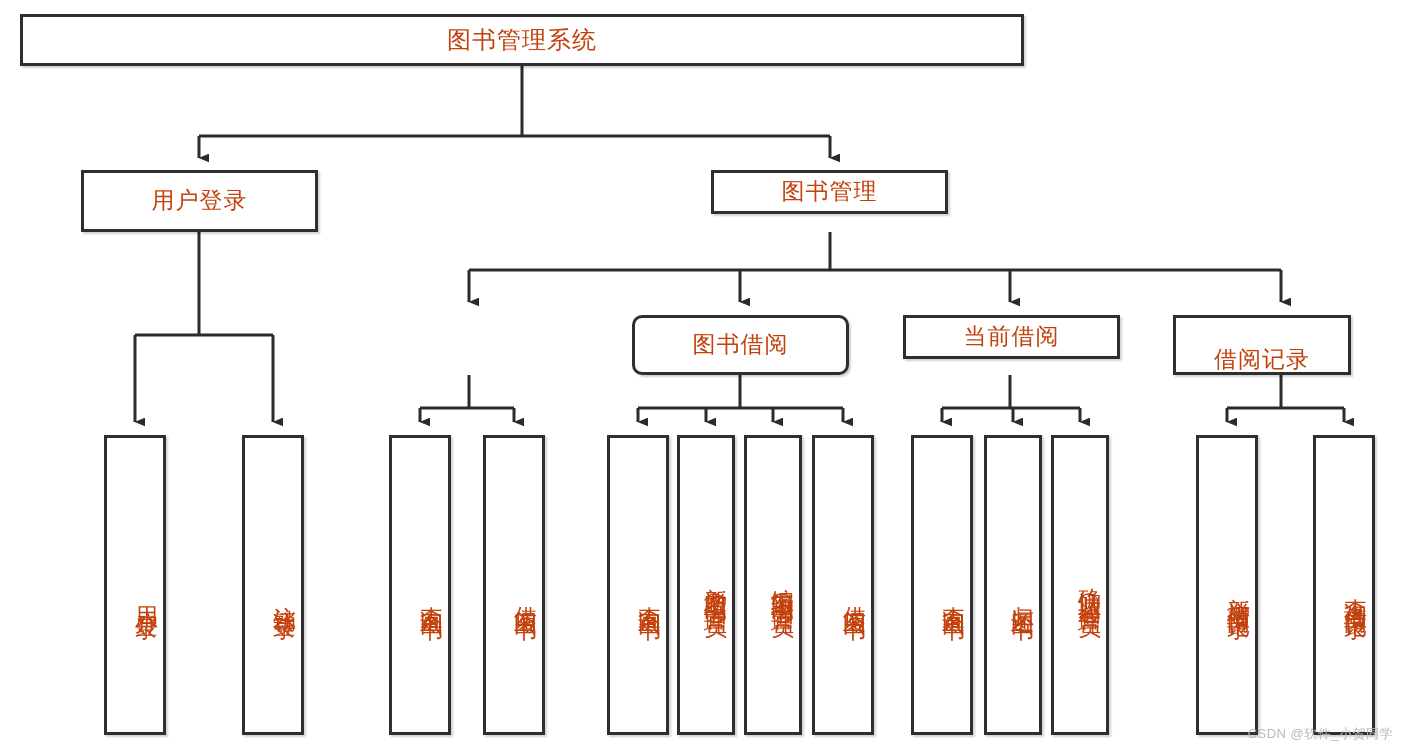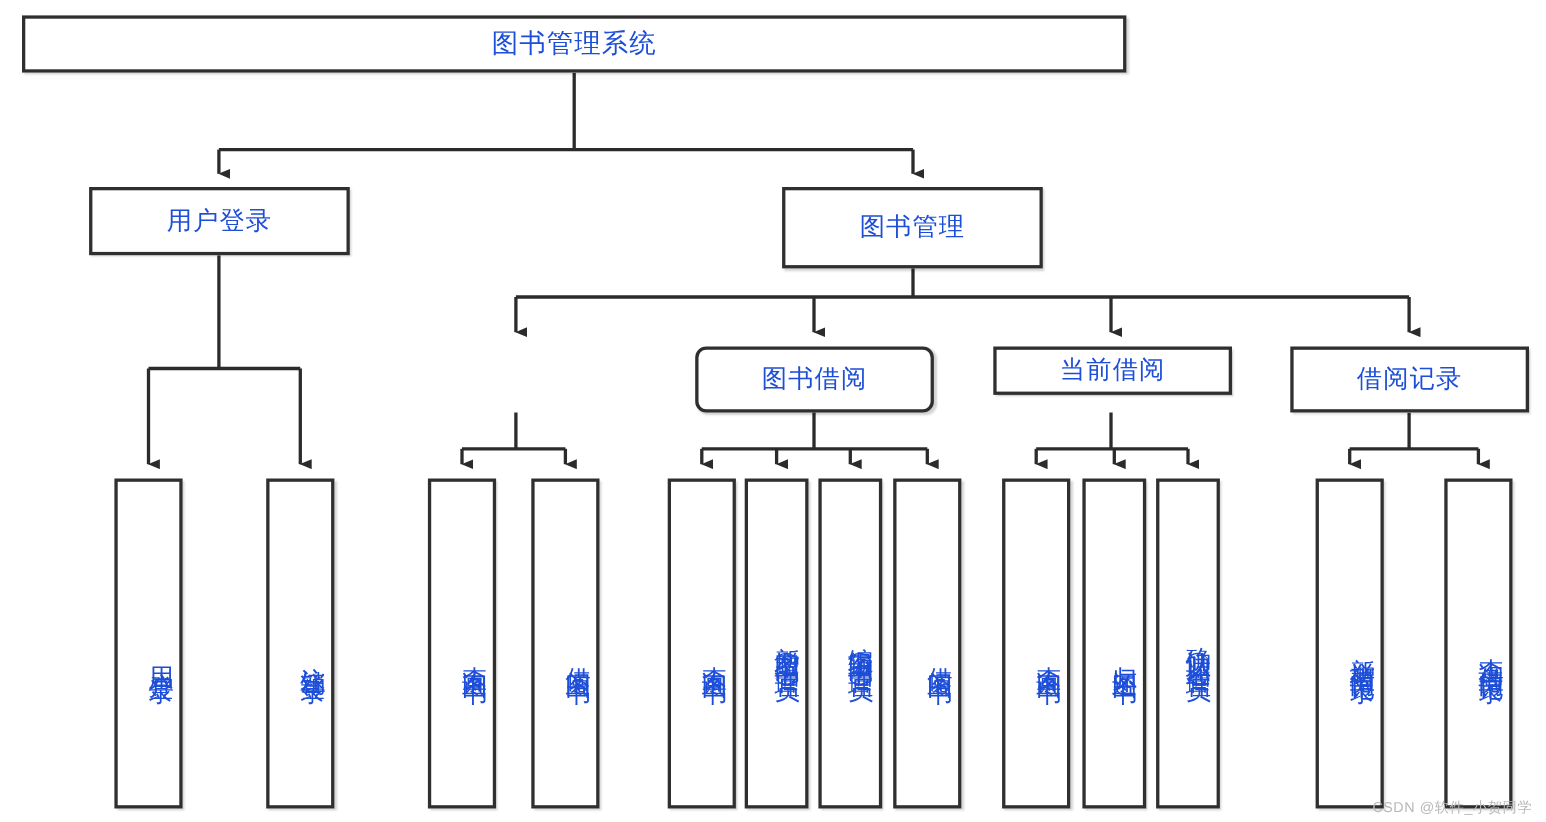--- a/index.html
+++ b/index.html
@@ -27,21 +27,21 @@
     pointer-events: none;
   }
   .node {
     position: absolute;
     box-sizing: border-box;
     background: #ffffff;
     border: 3px solid #2f2f2f;
     display: flex;
     align-items: center;
     justify-content: center;
-    color: #1d4ed8;
+    color: #c2410c;
     box-shadow: 2px 2px 2px rgba(0,0,0,0.18);
   }
   .node.horiz {
     font-size: 23px;
     letter-spacing: 1px;
     line-height: 1.1;
   }
   .node.root {
     font-size: 24px;
   }
@@ -125,31 +125,31 @@
     </g>
   </svg>
 
   <div class="node horiz root" style="left:20px; top:14px; width:1004px; height:52px;">
     <span>图书管理系统</span>
   </div>
 
   <div class="node horiz" style="left:81px; top:170px; width:237px; height:62px;">
     <span>用户登录</span>
   </div>
-  <div class="node horiz" style="left:711px; top:170px; width:237px; height:74px;">
+  <div class="node horiz" style="left:711px; top:170px; width:237px; height:44px;">
     <span>图书管理</span>
   </div>
 
   <div class="node horiz" style="left:632px; top:315px; width:217px; height:60px;border-radius:10px;">
     <span>图书借阅</span>
   </div>
   <div class="node horiz" style="left:903px; top:315px; width:217px; height:44px;">
     <span>当前借阅</span>
   </div>
-  <div class="node horiz" style="left:1173px; top:315px; width:217px; height:60px;">
+  <div class="node horiz" style="left:1173px; top:315px; width:178px; height:60px;align-items:flex-end;">
     <span>借阅记录</span>
   </div>
 
   <div class="node vert" style="left:104px; top:435px; width:62px; height:300px;">
     <span class="vlabel">用户登录</span>
   </div>
   <div class="node vert" style="left:242px; top:435px; width:62px; height:300px;">
     <span class="vlabel">注销登录</span>
   </div>
   <div class="node vert" style="left:389px; top:435px; width:62px; height:300px;">

